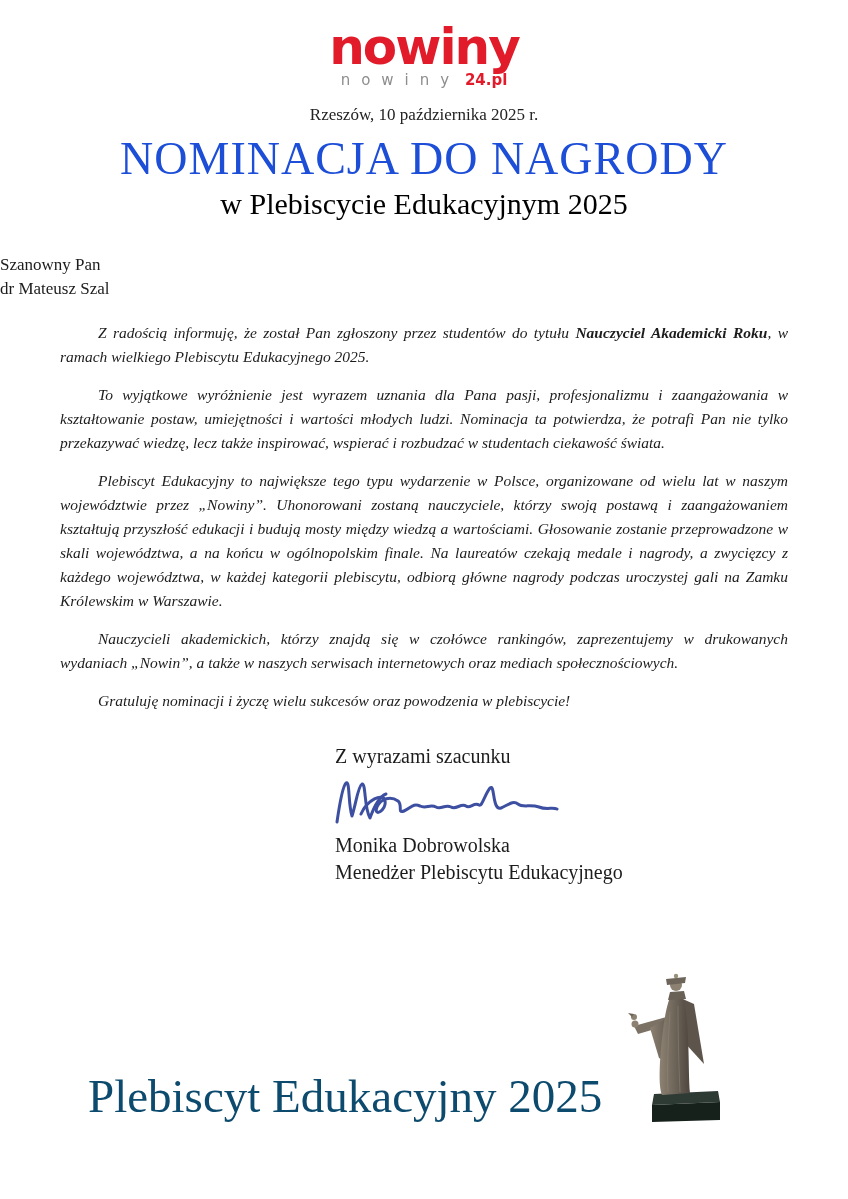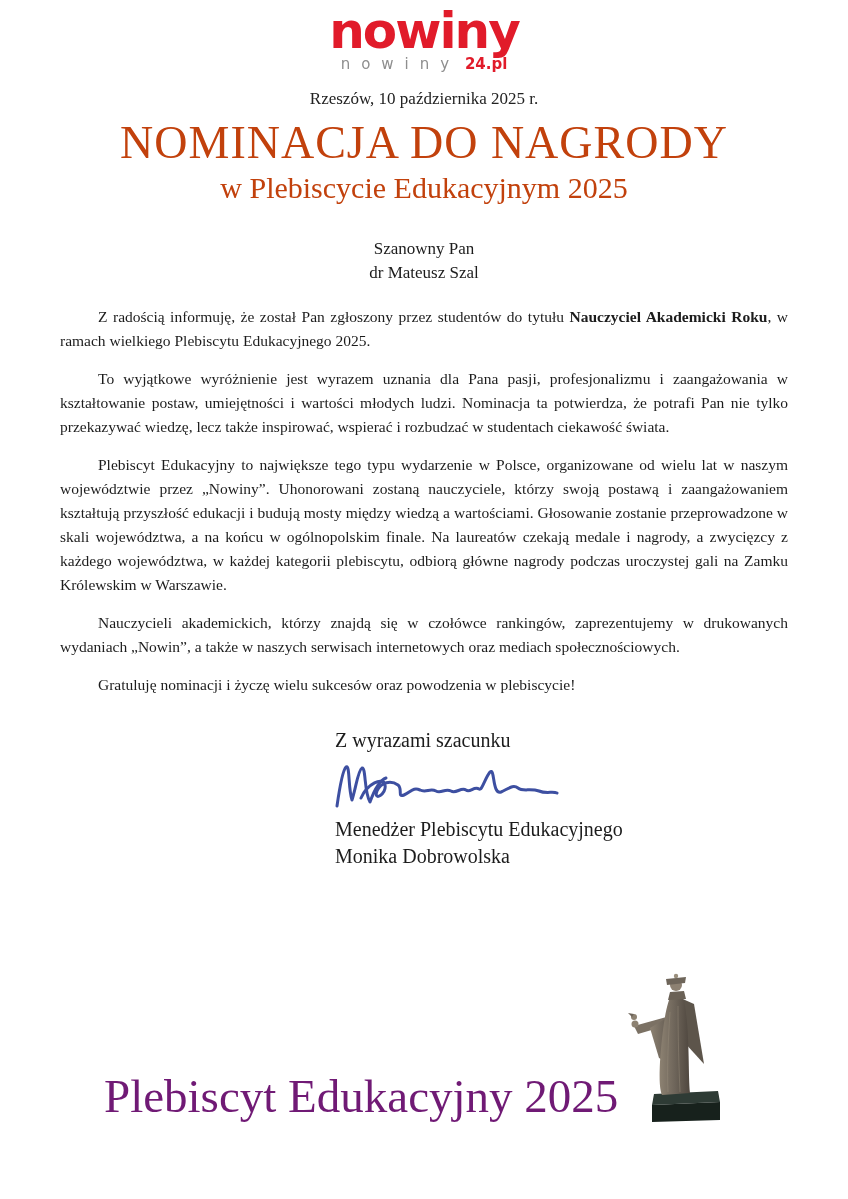--- a/index.html
+++ b/index.html
@@ -1,50 +1,50 @@
 <!DOCTYPE html>
 <html><head>
 <meta charset="utf-8">
 <style>
   html,body{margin:0;padding:0;background:#ffffff;}
   .page{
     position:relative;width:848px;height:1199px;background:#ffffff;
     font-family:"Liberation Serif",serif;color:#1c1c1c;overflow:hidden;
   }
   
-  .logo{padding-top:10px;text-align:center;}
+  .logo{padding-top:26px;text-align:center;}
   .logo-main{
     font-family:"DejaVu Sans",sans-serif;font-weight:bold;font-size:50px;
     line-height:0.84;color:#e11b2a;letter-spacing:-2px;
   }
   .logo-sub{
     font-family:"DejaVu Sans",sans-serif;font-size:15px;margin-top:3px;
     color:#8e8e8e;
   }
   .logo-sub .sub-word{letter-spacing:11px;}
   .logo-sub .sub-domain{color:#e11b2a;font-weight:bold;letter-spacing:0;}
   
   .dateline{text-align:center;font-size:17px;margin-top:16px;color:#222;}
   .page-title{
-    text-align:center;font-size:46px;color:#c2410c;margin-top:8px;
+    text-align:center;font-size:46px;color:#1d4ed8;margin-top:8px;
     letter-spacing:1px;line-height:1.12;font-weight:normal;
   }
-  .page-subtitle{text-align:center;font-size:30px;color:#c2410c;margin-top:2px;line-height:1.15;}
-  .salutation{text-align:center;font-size:17px;margin-top:32px;line-height:1.4;}
+  .page-subtitle{text-align:center;font-size:30px;color:#000000;margin-top:2px;line-height:1.15;}
+  .salutation{text-align:left;font-size:17px;margin-top:32px;line-height:1.4;}
   .salutation .bold{font-weight:normal;}
   
   .content{margin:20px 60px 0 60px;font-size:15.5px;line-height:1.55;text-align:justify;}
-  p.body{margin:0 0 14px 0;text-indent:38px;}
+  p.body{margin:0 0 14px 0;text-indent:38px;font-style:italic;}
   .link{color:#1f4066;font-weight:bold;text-decoration:none;cursor:pointer;}
   
   .sig-block{margin:30px 0 0 335px;font-size:20px;line-height:1.35;}
   .sig-script{display:block;margin:4px 0 2px -8px;}
   
   .footer-title{
-    position:absolute;left:104px;top:1068px;font-size:47px;color:#701a75;
+    position:absolute;left:88px;top:1068px;font-size:47px;color:#0c4a6e;
     white-space:nowrap;line-height:1.2;
   }
   .statuette{position:absolute;left:626px;top:972px;}
 </style>
 </head>
 <body>
 
 <div class="page">
 
   <div class="logo">
@@ -80,22 +80,22 @@
   </div>
 
   <div class="sig-block">
     <div>Z wyrazami szacunku</div>
     <svg class="sig-script" width="235" height="56" viewBox="0 0 235 56">
       <g fill="none" stroke="#3d4fa1" stroke-width="3" stroke-linecap="round" stroke-linejoin="round">
         <path d="M10 48 C12 34 16 12 19 9 C23 6 21 30 25 42 C29 30 31 12 35 10 C39 9 37 34 43 44 C47 33 53 22 59 20"></path>
         <path d="M34 40 C40 26 56 18 58 27 C60 36 46 44 50 33 C54 24 64 22 71 27 C76 31 70 40 77 37 C84 34 86 29 93 32 C99 35 103 30 109 33 C114 36 118 30 124 33 C129 36 134 29 139 32 C143 35 147 28 152 31 C155 33 158 20 163 14 C168 9 165 37 174 34 C181 31 186 26 191 30 C196 34 203 30 212 33 C219 36 226 33 230 35"></path>
       </g>
     </svg>
+    <div>Monika Dobrowolska</div>
     <div>Menedżer Plebiscytu Edukacyjnego</div>
-    <div>Monika Dobrowolska</div>
   </div>
 
   <svg class="statuette" width="96" height="152" viewBox="0 0 96 152">
     <defs>
       <linearGradient id="bronze" x1="0" y1="0" x2="1" y2="0">
         <stop offset="0" stop-color="#8d8272"></stop>
         <stop offset="0.5" stop-color="#6e655a"></stop>
         <stop offset="1" stop-color="#4e463e"></stop>
       </linearGradient>
     </defs>

